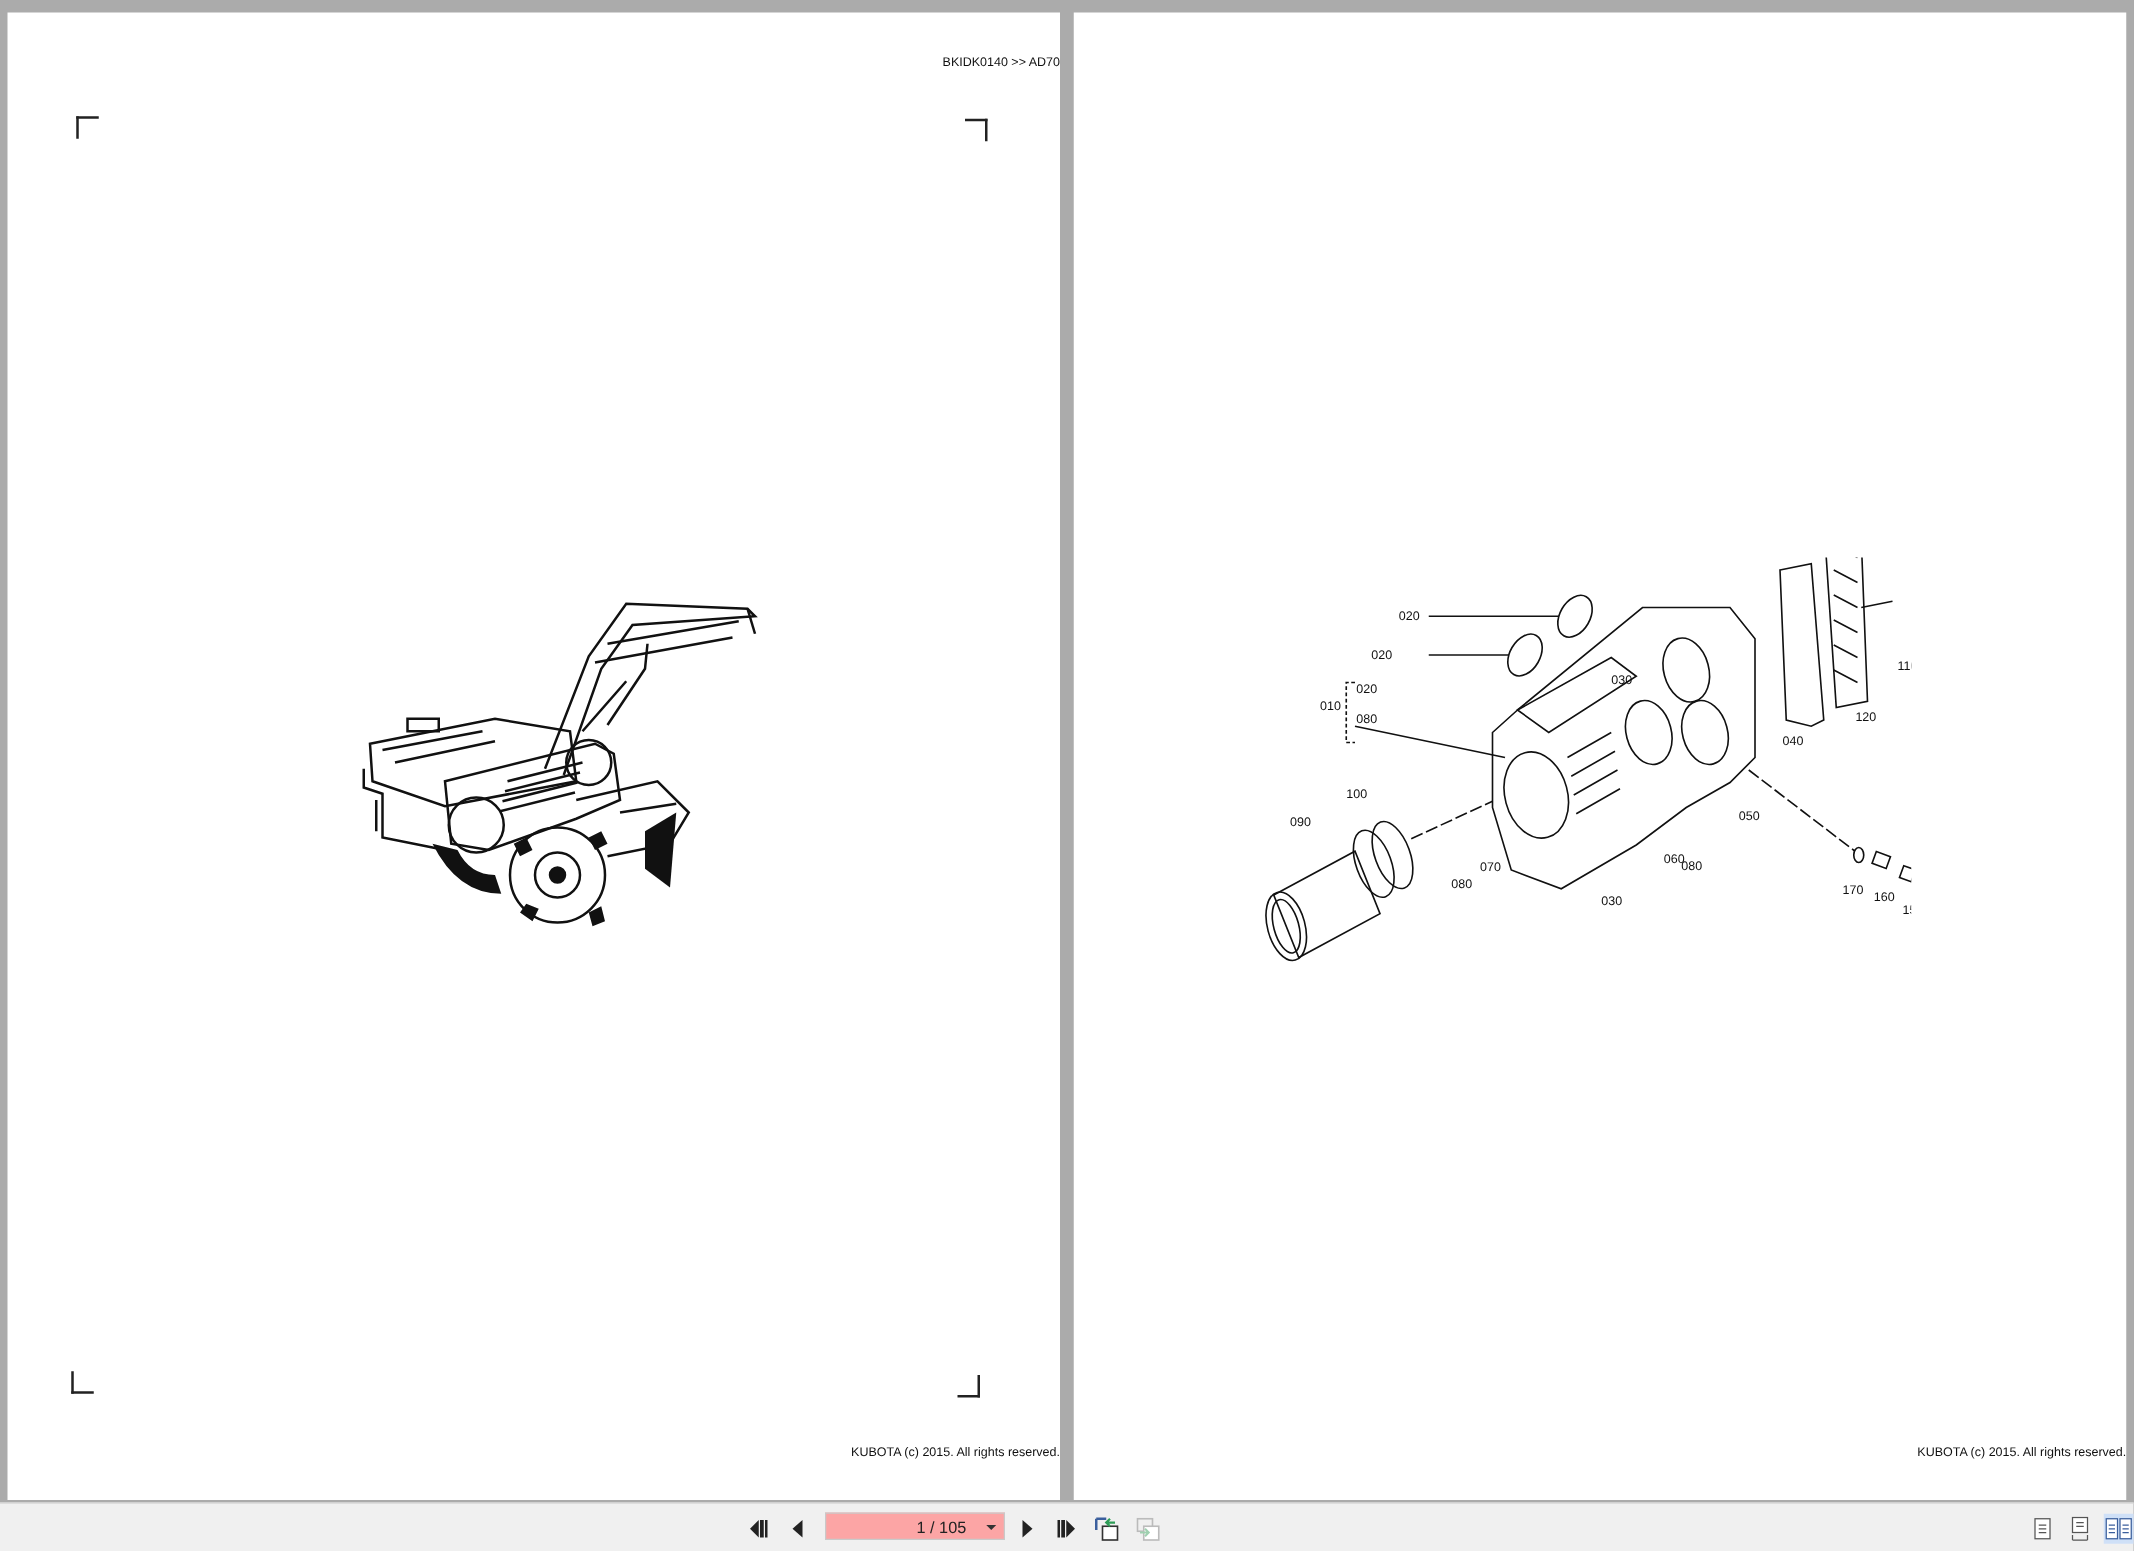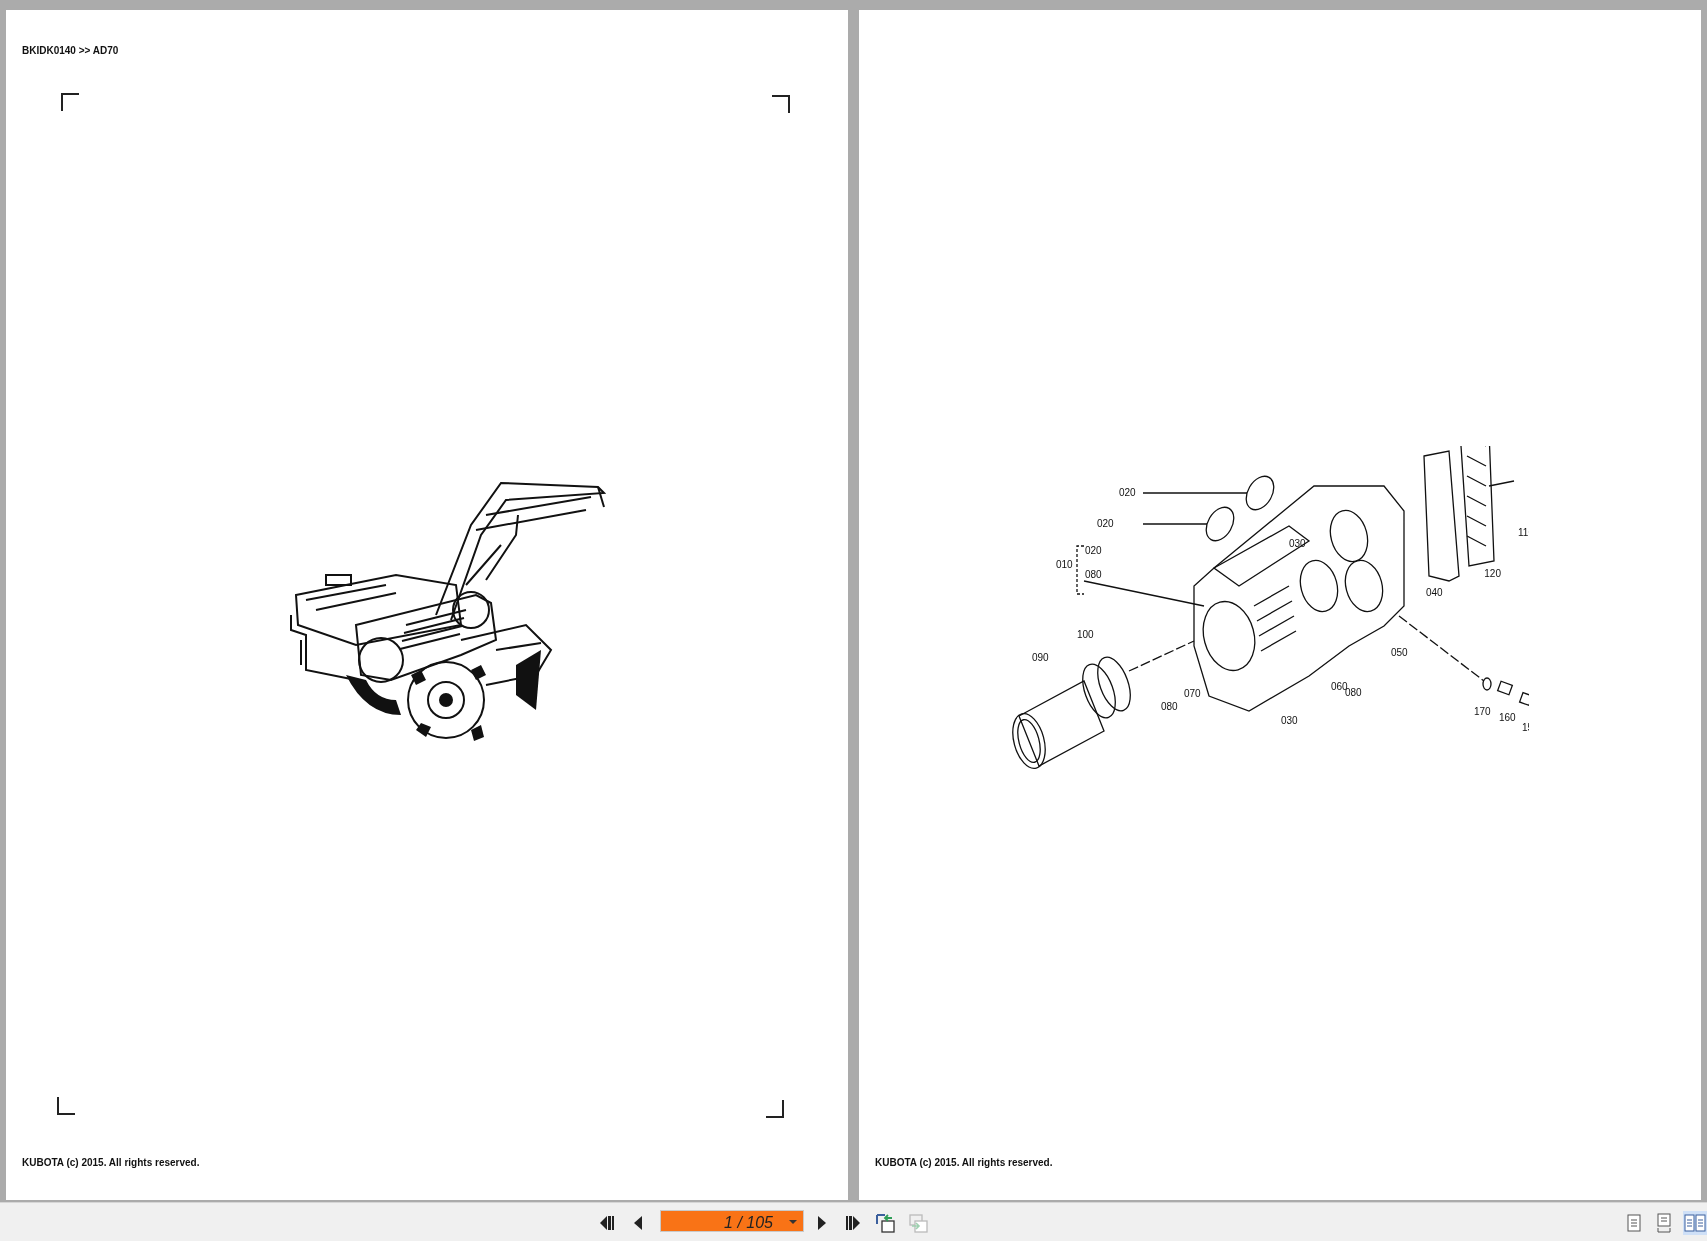--- a/index.html
+++ b/index.html
@@ -9,22 +9,22 @@
     font-family:"Liberation Sans", sans-serif;
     position:relative;
   }
   .page {
     position:absolute; top:10px; background:#ffffff;
     height:1190px;
   }
   #page-left { left:6px; width:842px; }
   #page-right { left:859px; width:842px; }
   .page-header, .page-footer {
-    position:absolute; left:16px; right:0; text-align:left;
-    font-size:10px; color:#111;font-weight:bold;
+    position:absolute; left:0; right:0; text-align:right;
+    font-size:10px; color:#111;
   }
   .page-header { top:35px; }
   .page-footer { top:1147px; }
   .crop { position:absolute; width:16px; height:16px; border-color:#222; border-style:solid; border-width:0; }
   .crop.tl { border-top-width:2px; border-left-width:2px; }
   .crop.tr { border-top-width:2px; border-right-width:2px; }
   .crop.bl { border-bottom-width:2px; border-left-width:2px; }
   .crop.br { border-bottom-width:2px; border-right-width:2px; }
   .figure { position:absolute; }
   .figure svg { display:block; }
@@ -33,22 +33,22 @@
   .toolbar {
     position:absolute; left:0; top:1202px; width:1707px; height:39px;
     background:#f0f0f0; border-top:1px solid #d6d6d6;
   }
   .tb-btn {
     position:absolute; top:8px; width:24px; height:24px;
     display:flex; align-items:center; justify-content:center; cursor:pointer;
   }
   .page-field {
     position:absolute; left:660px; top:7px; width:144px; height:22px;
-    background:#f97316; border:1px solid #c9c9c9; box-sizing:border-box;
-    font-size:16px; color:#222;font-style:italic;
+    background:#fca5a5; border:1px solid #c9c9c9; box-sizing:border-box;
+    font-size:13px; color:#222;
   }
   .page-field .val { position:absolute; left:0; right:20px; top:3px; text-align:right; padding-right:10px; }
   .page-field .caret { position:absolute; right:6px; top:9px; width:0; height:0;
     border-left:4px solid transparent; border-right:4px solid transparent; border-top:4px solid #333; }
   .view-btn { position:absolute; top:8px; width:24px; height:24px; display:flex; align-items:center; justify-content:center; }
   .view-btn.active { background:#cfe0f7; }
 </style>
 </head>
 <body>
 

